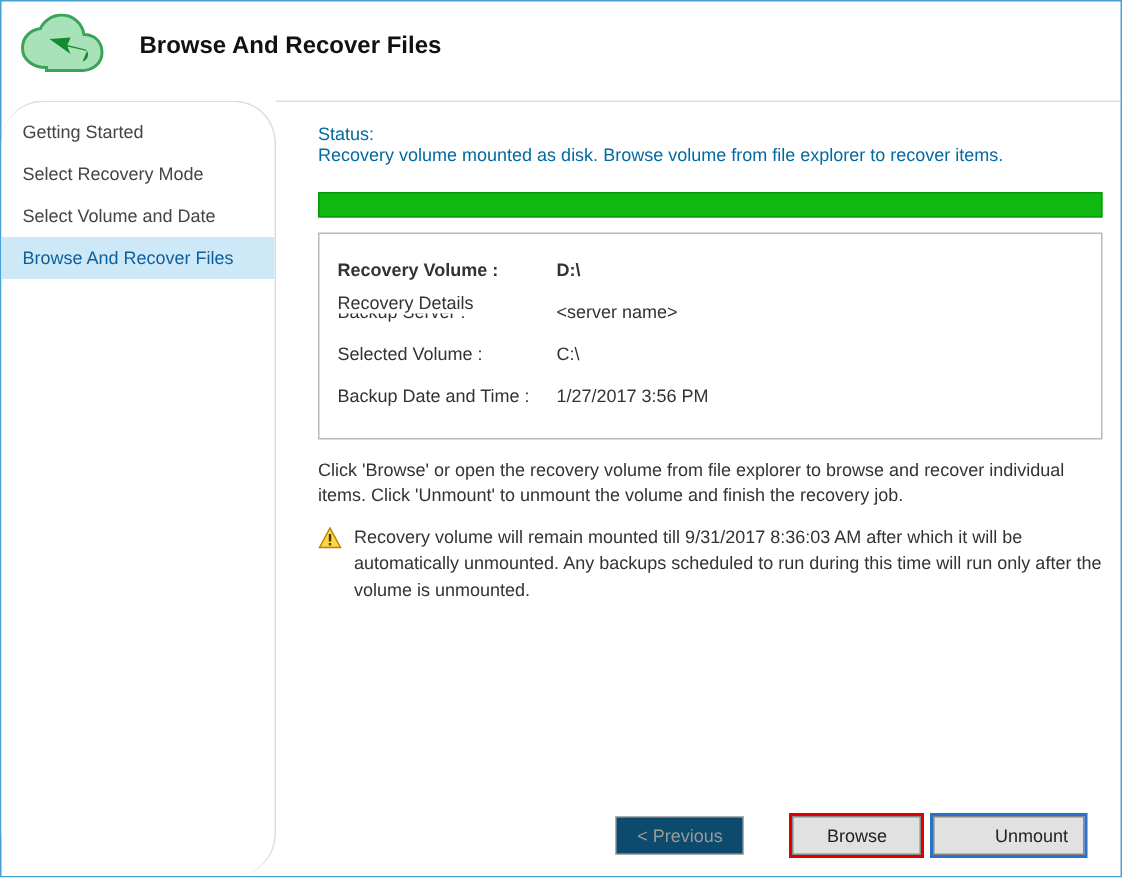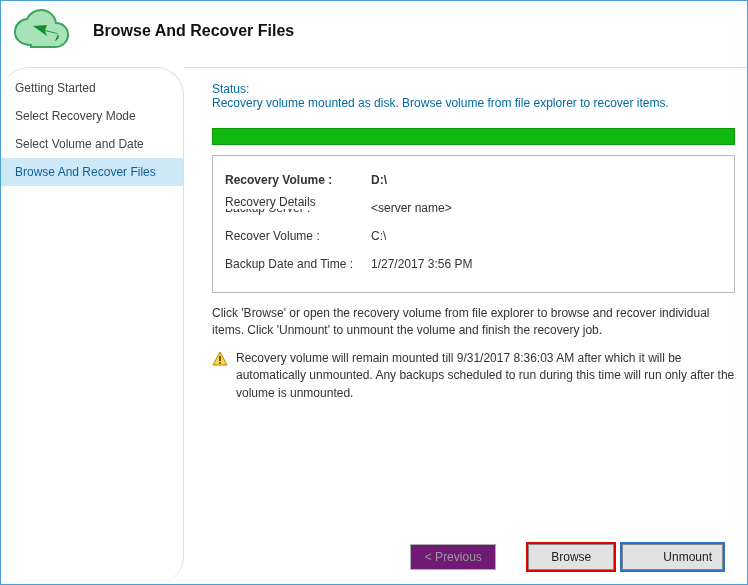--- a/index.html
+++ b/index.html
@@ -175,21 +175,21 @@
     cursor: pointer;
     padding: 0 10px;
   }
   .btn.enabled {
     background: #e1e1e1;
     color: #222;
     border: 1px solid #888;
   }
   .btn.disabled {
     color: #9a9a9a;
-    background: #701a75;
+    background: #0c4a6e;
     cursor: default;
   }
   .btn.hl-red {
     outline: 2px solid #e00000;
     outline-offset: 0;
     margin-left: 24px;
   }
   .btn.hl-blue {
     outline: 2px solid #2a72c9;
     outline-offset: 0;
@@ -243,21 +243,21 @@
 
         <div class="det-row bold">
           <span class="det-label">Recovery Volume :</span>
           <span class="det-val">D:\</span>
         </div>
         <div class="det-row">
           <span class="det-label">Backup Server :</span>
           <span class="det-val">&lt;server name&gt;</span>
         </div>
         <div class="det-row">
-          <span class="det-label">Recover Volume :</span>
+          <span class="det-label">Selected Volume :</span>
           <span class="det-val">C:\</span>
         </div>
         <div class="det-row">
           <span class="det-label">Backup Date and Time :</span>
           <span class="det-val">1/27/2017 3:56 PM</span>
         </div>
       </div>
 
       <div class="hint">Click 'Browse' or open the recovery volume from file explorer to browse and recover individual items. Click 'Unmount' to unmount the volume and finish the recovery job.</div>
 

